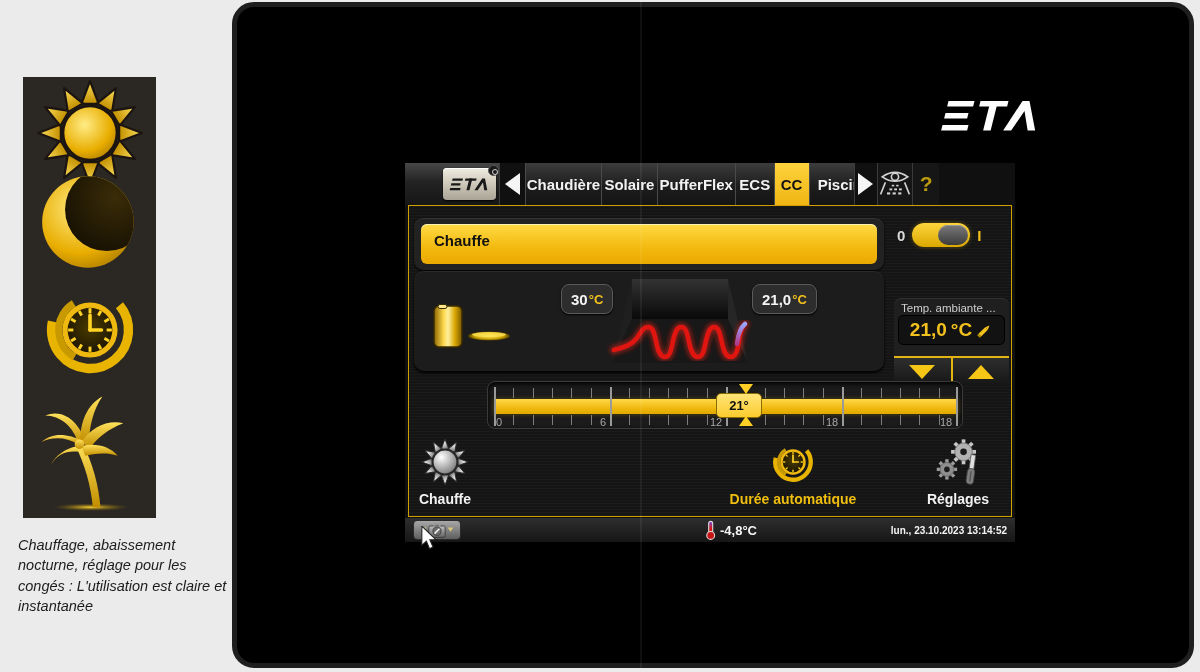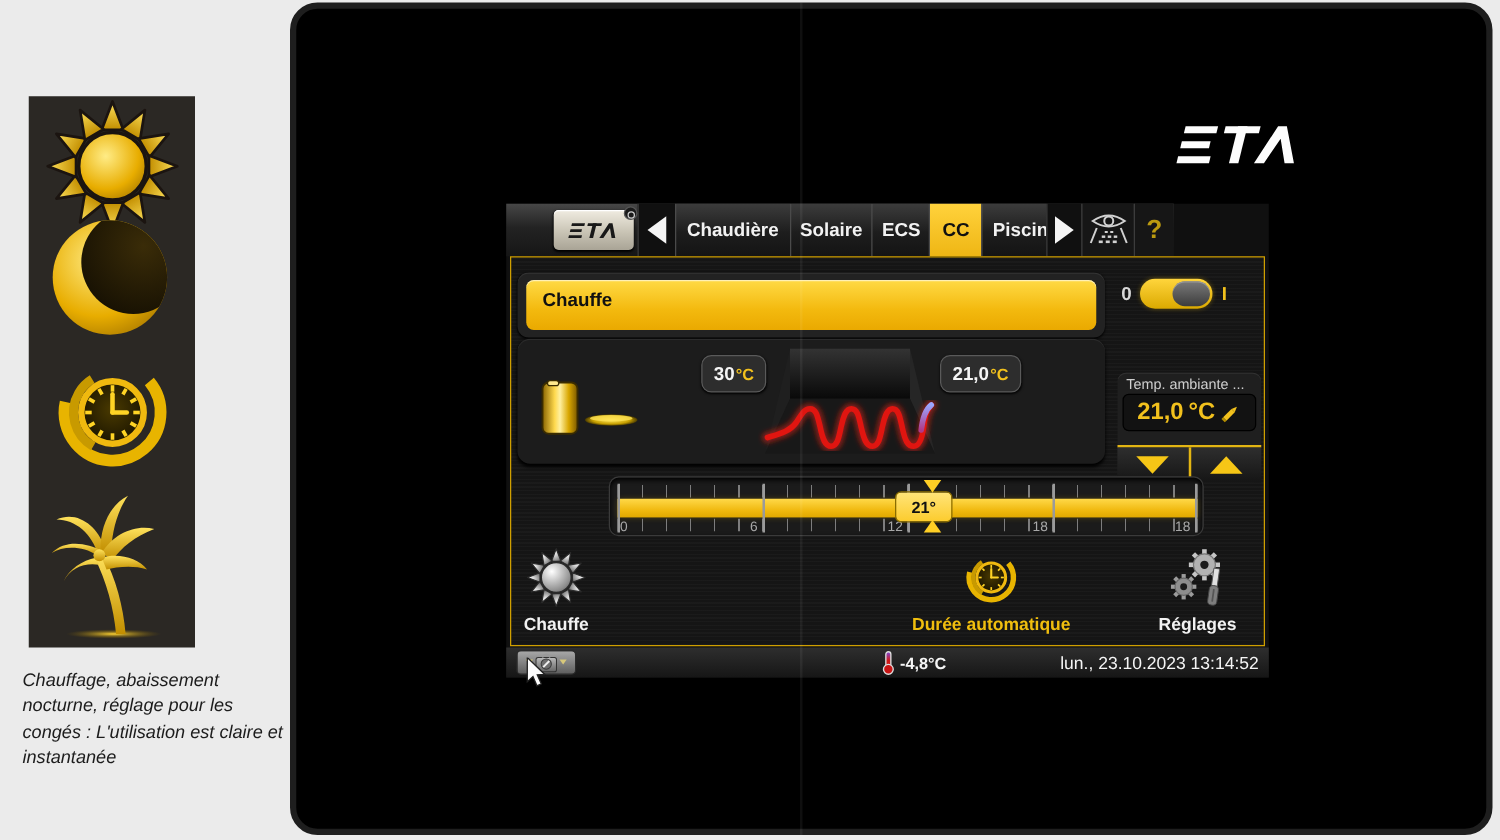--- a/index.html
+++ b/index.html
@@ -115,21 +115,21 @@
 
   
   .statusbar { position:absolute; left:0; bottom:0; width:610px; height:24px;
                background:linear-gradient(#2e2e2e,#161616); display:flex; align-items:center; }
   .tool-btn { position:absolute; left:8px; top:2px; width:48px; height:20px; border-radius:4px;
               background:linear-gradient(#a8a8a8,#5e5e5e); border:1px solid #2a2a2a; display:flex;
               align-items:center; justify-content:center; }
   .out-temp { position:absolute; left:300px; top:0; height:24px; display:flex; align-items:center; gap:4px;
               color:#f5f5f5; font-size:13px; font-weight:bold; }
   .datetime { position:absolute; right:8px; top:0; height:24px; display:flex; align-items:center;
-              color:#f5f5f5; font-size:14px; font-weight:normal;text-align:right; }
+              color:#f5f5f5; font-size:10px; font-weight:bold;text-align:right; }
 
   .cursor { position:absolute; left:183px; top:519px; z-index:60; }
 </style>
 </head>
 <body>
 
 <svg width="0" height="0" style="position:absolute" aria-hidden="true">
   <defs>
     <linearGradient id="goldLin" x1="0" y1="0" x2="0" y2="1">
       <stop offset="0" stop-color="#ffe25c"></stop>
@@ -291,20 +291,21 @@
             <path d="M62,29.5 L74,0 L81,0 L94,29.5 L86.5,29.5 L78.5,10 L70,29.5 Z"></path>
           </g>
         </svg>
         <span class="badge"></span>
       </div>
       <div class="nav-arrow">
         <span class="tri-l"></span>
       </div>
       <div class="tab" style="width:92px">Chaudière</div>
       <div class="tab" style="width:66px">Solaire</div>
+      <div class="tab" style="width:94px">PufferFlex</div>
       <div class="tab" style="width:46px">ECS</div>
       <div class="tab sel" style="width:42px">CC</div>
       <div class="tab clip" style="width:52px">Piscine</div>
       <div class="nav-arrow" style="width:28px">
         <span class="tri-r"></span>
       </div>
       <div class="nav-tool" style="width:42px">
         <svg width="32" height="30" viewBox="0 0 40 36">
           <path d="M4,9 Q20,-2 36,9 Q20,20 4,9 Z" fill="none" stroke="#d2d2d2" stroke-width="2"></path>
           <circle cx="20" cy="9" r="4.5" fill="none" stroke="#d2d2d2" stroke-width="2"></circle>

